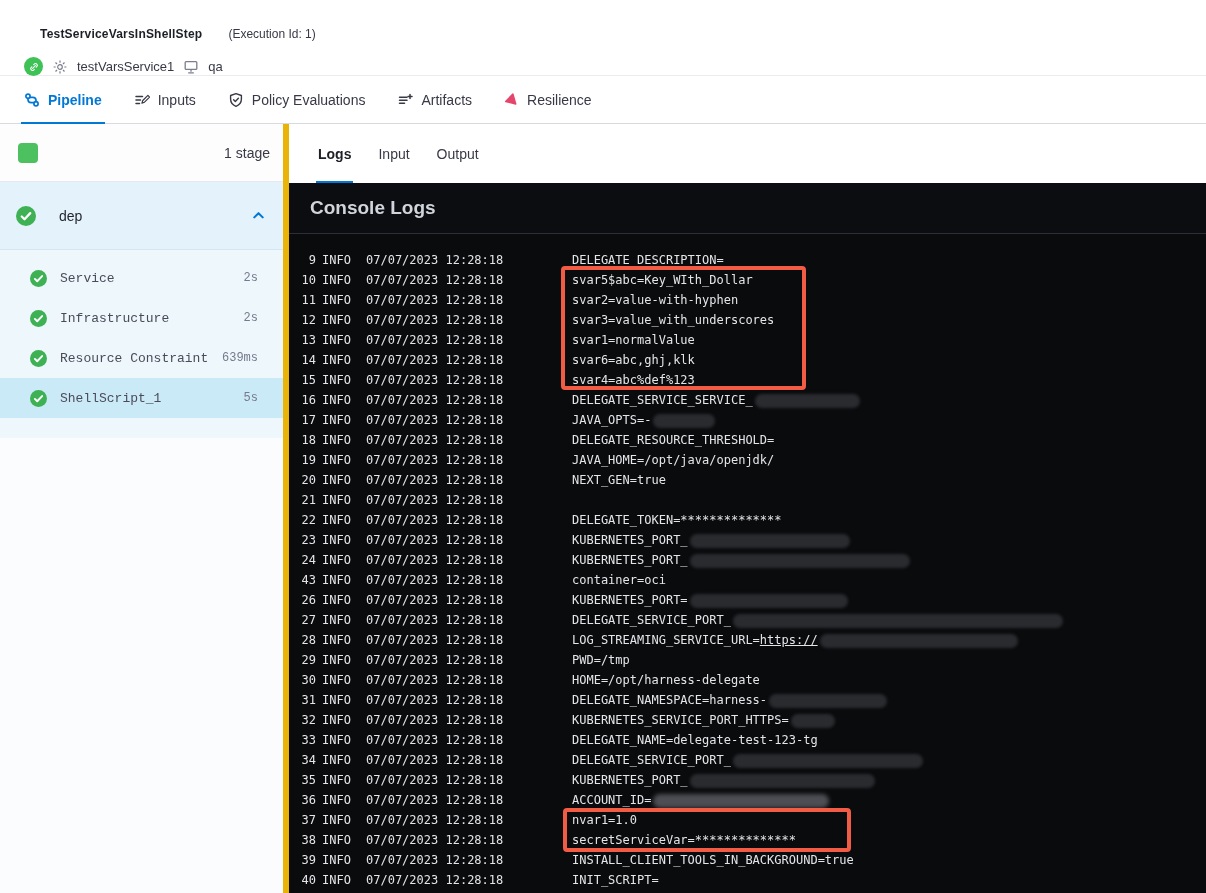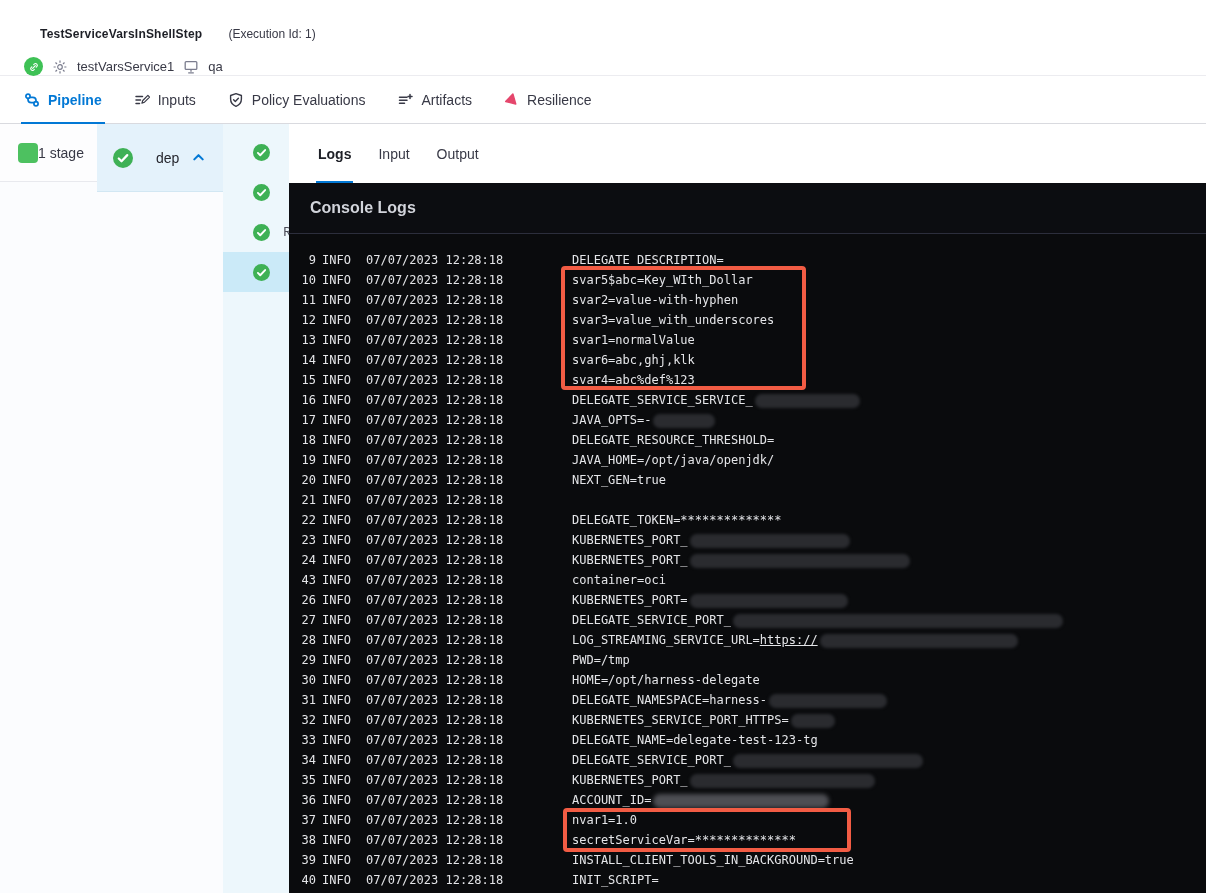--- a/index.html
+++ b/index.html
@@ -25,21 +25,21 @@
   
   nav { height:48px; background:#fff; border-bottom:1px solid #d9dadf; display:flex; align-items:stretch; padding-left:24px; gap:32px; flex:none; }
   .nav-tab { display:flex; align-items:center; gap:8px; font-size:14px; color:#383946; position:relative; cursor:pointer; }
   .nav-tab .icon svg { width:16px; height:16px; display:block; }
   .nav-tab.active { color:#0278d5; font-weight:700; }
   .nav-tab.active::after { content:""; position:absolute; left:-3px; right:-3px; bottom:-1px; height:2px; background:#0278d5; }
   .nav-tab .icon-resilience svg { width:15px; height:15px; }
 
   
   .content { display:flex; flex:1; min-height:0; }
-  aside { width:289px; flex:none; display:flex; background:#fbfcfe; border-right:6px solid #eab308;text-align:right; }
+  aside { width:289px; flex:none; display:flex; flex-direction:column; background:#fbfcfe; border-right:6px solid #eab308; }
   .stage-strip { height:58px; flex:none; background:#fdfdfe; border-bottom:1px solid #e8e9ee; display:flex; align-items:center; justify-content:space-between; padding:0 13px 0 18px; }
   .stage-square { width:20px; height:20px; border-radius:4px; background:#4dc160; cursor:pointer; }
   .stage-count { font-size:14px; color:#383946; }
   .dep-header { height:68px; flex:none; background:#e4f2fb; border-bottom:1px solid #d2e7f3; display:flex; align-items:center; padding:0 17px 0 16px; cursor:pointer;gap:12px; }
   .dep-header .check svg { width:20px; height:20px; display:block; }
   .dep-header .label { font-size:14px; color:#26272e; margin-left:11px; flex:1; }
   .chevron svg { width:15px; height:15px; display:block; }
   .steps { background:#edf7fc; padding:8px 0 20px; flex:none;font-family:Liberation Mono, monospace; }
   .step { height:40px; display:flex; align-items:center; padding:0 25px 0 30px; cursor:pointer; }
   .step .check svg { width:17px; height:17px; display:block; }
@@ -49,21 +49,21 @@
   .sidebar-rest { flex:1; background:#fbfcfe; }
 
   main { flex:1; min-width:0; display:flex; flex-direction:column; background:#fff; }
   .log-tabs { height:59px; flex:none; display:flex; align-items:stretch; padding-left:29px; gap:27px; background:#fff; }
   .log-tab { display:flex; align-items:center; font-size:14px; color:#383946; position:relative; cursor:pointer; }
   .log-tab.active { font-weight:700; color:#1d1f26; }
   .log-tab.active::after { content:""; position:absolute; left:-2px; right:-2px; bottom:0; height:2px; background:#0278d5; }
 
   .console { flex:1; min-height:0; background:#0a0b0d; overflow:hidden; }
   .console-header { height:51px; display:flex; align-items:center; padding-left:21px; border-bottom:1px solid #2c2e3c; background:#0c0d11; }
-  .console-title { font-size:16px; font-weight:700; color:#d2d4db; }
+  .console-title { font-size:19px; font-weight:700; color:#d2d4db; }
   .log-lines { position:relative; padding-top:16px; font-family:"DejaVu Sans Mono", monospace; font-size:12px; color:#e4e5e8; }
   .log-line { height:20px; display:flex; align-items:center; white-space:pre; }
   .ln  { width:27px; flex:none; text-align:right; }
   .lvl { margin-left:6px; width:44px; flex:none; }
   .ts  { width:206px; flex:none; }
   .msg { flex:1; line-height:20px; }
   .redact { display:inline-block; height:14px; background:#2a2b2f; border-radius:7px; vertical-align:middle; filter:blur(1.5px); margin-left:2px; }
   .redact.light { background:#4d4e53; filter:blur(2.2px); }
   .loglink { text-decoration:underline; cursor:pointer; }
   .hl-box { position:absolute; border:4px solid #f25c44; border-radius:4px; pointer-events:none; }

